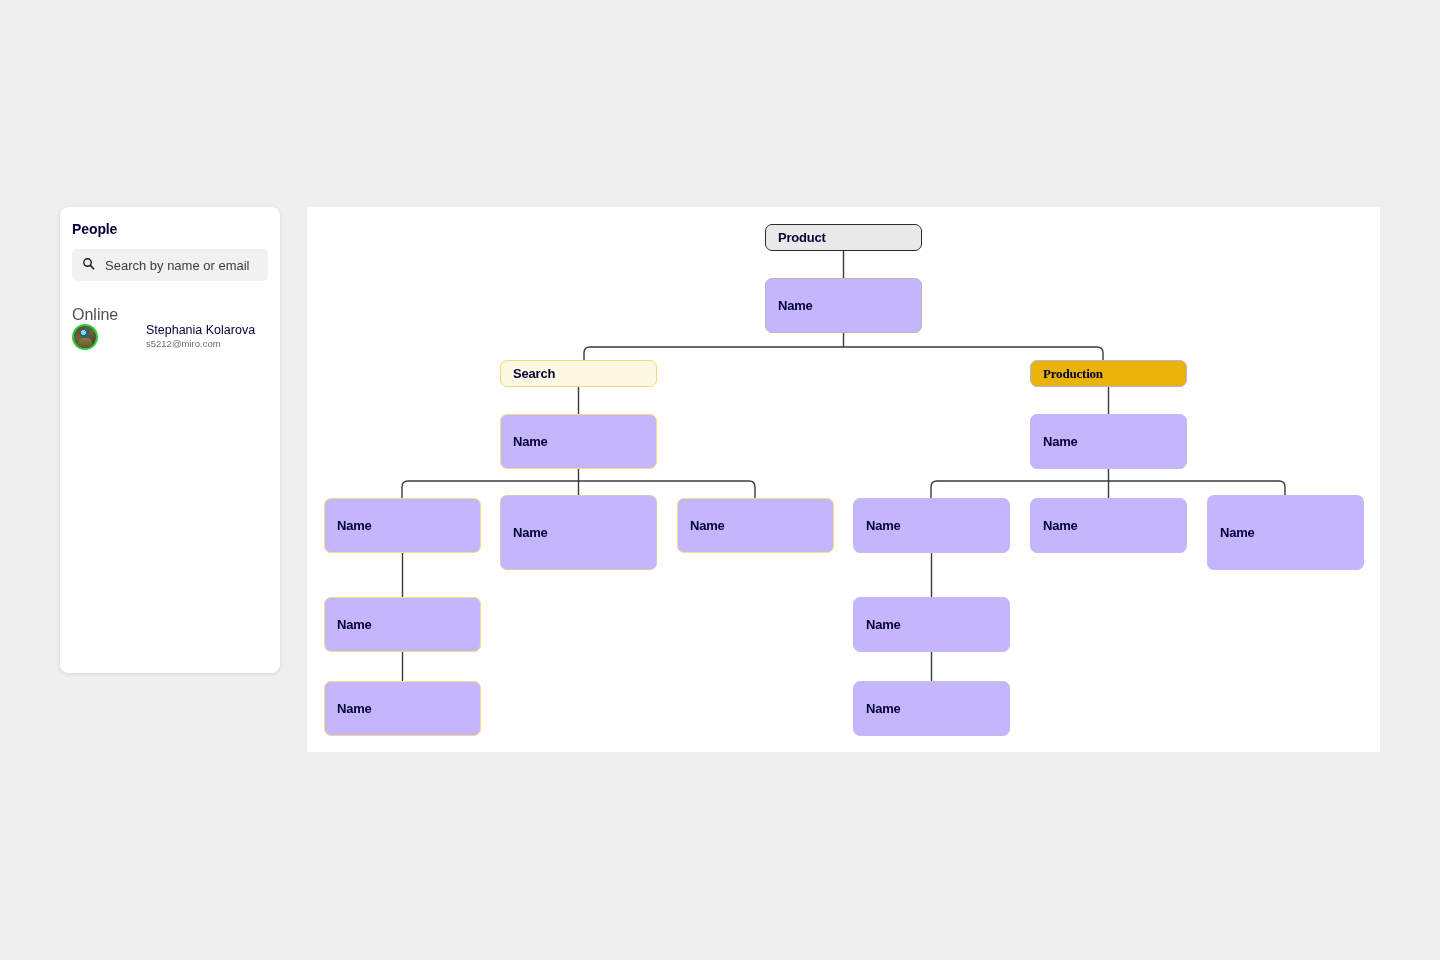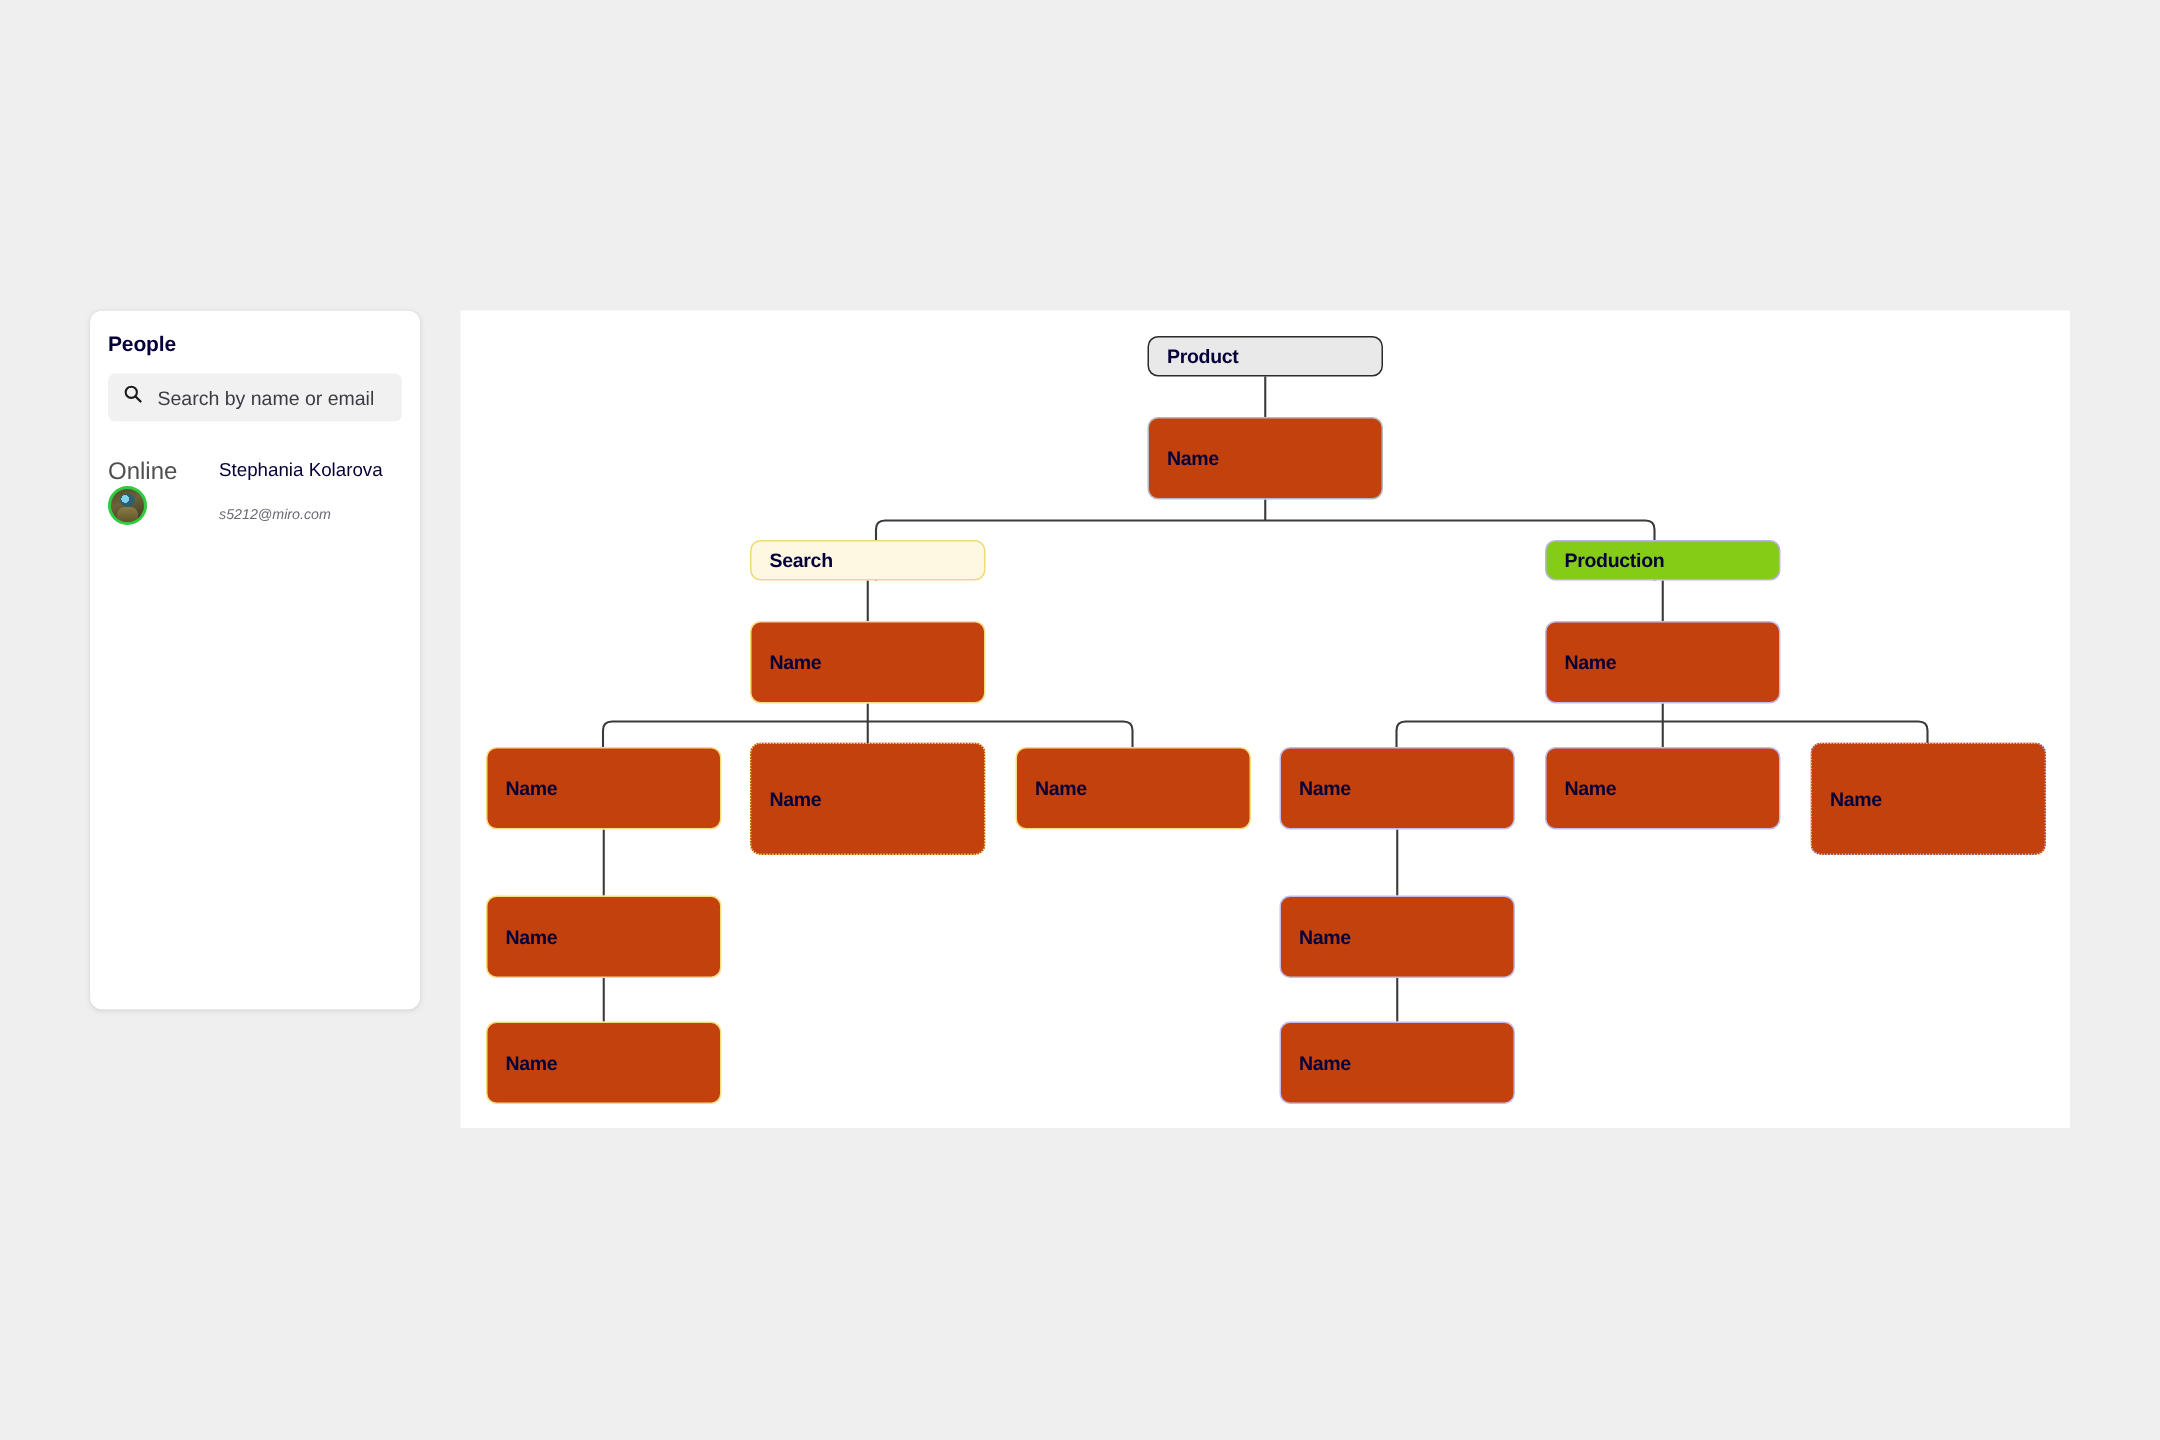--- a/index.html
+++ b/index.html
@@ -69,51 +69,51 @@
     background: radial-gradient(circle at 35% 40%, #7fd4e8 0 30%, #2f5f6e 31% 100%);
   }
   .avatar-img::after {
     content: ""; position: absolute;
     left: 4px; top: 12px; width: 14px; height: 11px;
     border-radius: 5px 5px 0 0;
     background: linear-gradient(180deg,#8a7b45,#5b5128);
   }
   .person-text { margin-left: 9px; line-height: 1.25; }
   #person-name { font-size: 12.5px; color: #050038; display: block; }
-  #person-email { font-size: 9.5px; color: #6b6b75; display: block; margin-top: 17px; font-style: italic; }
+  #person-email { font-size: 9.5px; color: #6b6b75; display: block; margin-top: 0; }
 
   
   #canvas {
     position: absolute;
     left: 307px; top: 207px;
     width: 1073px; height: 545px;
     background: #ffffff;
     overflow: hidden;
   }
   #connectors { position: absolute; left: 0; top: 0; }
 
   .node {
     position: absolute;
-    background: #c2410c;
+    background: #c4b5fd;
     border-radius: 7px;
     display: flex; align-items: center;
   }
   .node .node-label {
     font-size: 13px; font-weight: bold; color: #050038;
     letter-spacing: -0.2px; margin-left: 12px;
   }
   .node.header .node-label { font-size: 13px; }
 
   
   .s-root   { background: #e9e9e9; border: 1.3px solid #2b2b2b; }
   .s-plain  { border: 1.1px solid #b9b9bd; }
   .s-yellow-head { background: #fdf8e2; border: 1.3px solid #f0d977; }
   .s-yellow { border: 1.3px solid #f5dd82; }
   .s-yellow-dotted { border: 1.6px dotted #f3d970; }
-  .s-purple-head { background: #84cc16; border: 1.3px solid #b9b2ee; }
+  .s-purple-head { background: #eab308; border: 1.3px solid #b9b2ee; font-family: Liberation Serif, serif; }
   .s-purple { border: 1.3px solid #c3bdee; }
   .s-purple-dotted { border: 1.6px dotted #c3bdee; }
 </style>
 </head>
 <body>
 
 <div id="people-panel">
 
   <div id="people-title">People</div>
 

